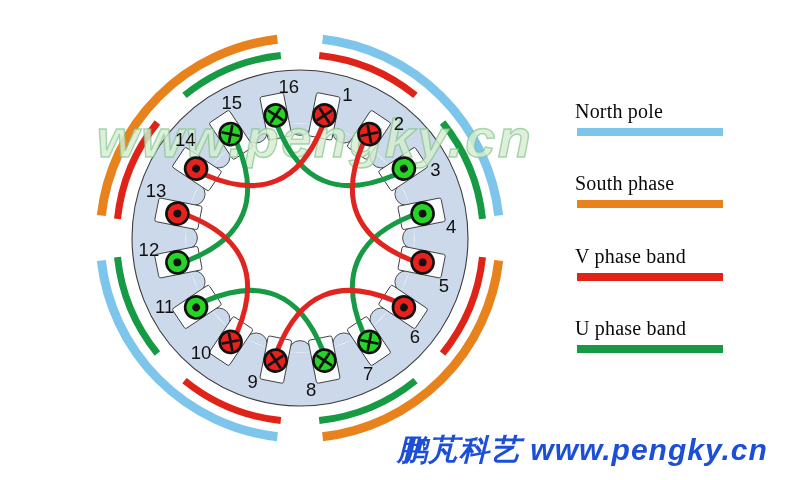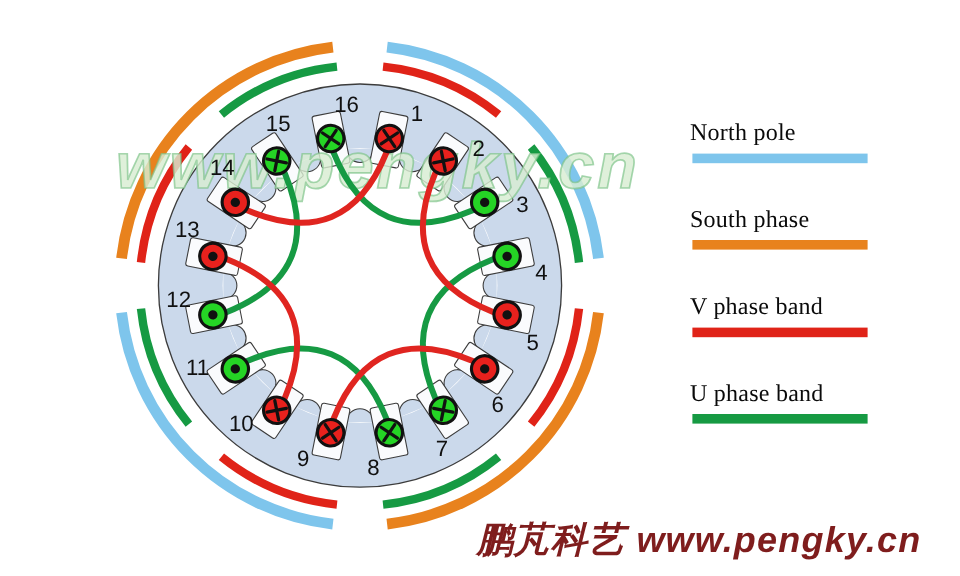--- a/index.html
+++ b/index.html
@@ -188,14 +188,14 @@
     <div class="legend-item">
       <div class="legend-label">V phase band</div>
       <div class="legend-bar" style="background: rgb(224, 35, 24);"></div>
     </div>
     <div class="legend-item">
       <div class="legend-label">U phase band</div>
       <div class="legend-bar" style="background: rgb(22, 154, 67);"></div>
     </div>
   </div>
 
-  <div class="footer" style="color: #7f1d1d;">鹏芃科艺 www.pengky.cn</div>
+  <div class="footer" style="color: #1d4ed8;">鹏芃科艺 www.pengky.cn</div>
 </div>
 
 </body></html>

